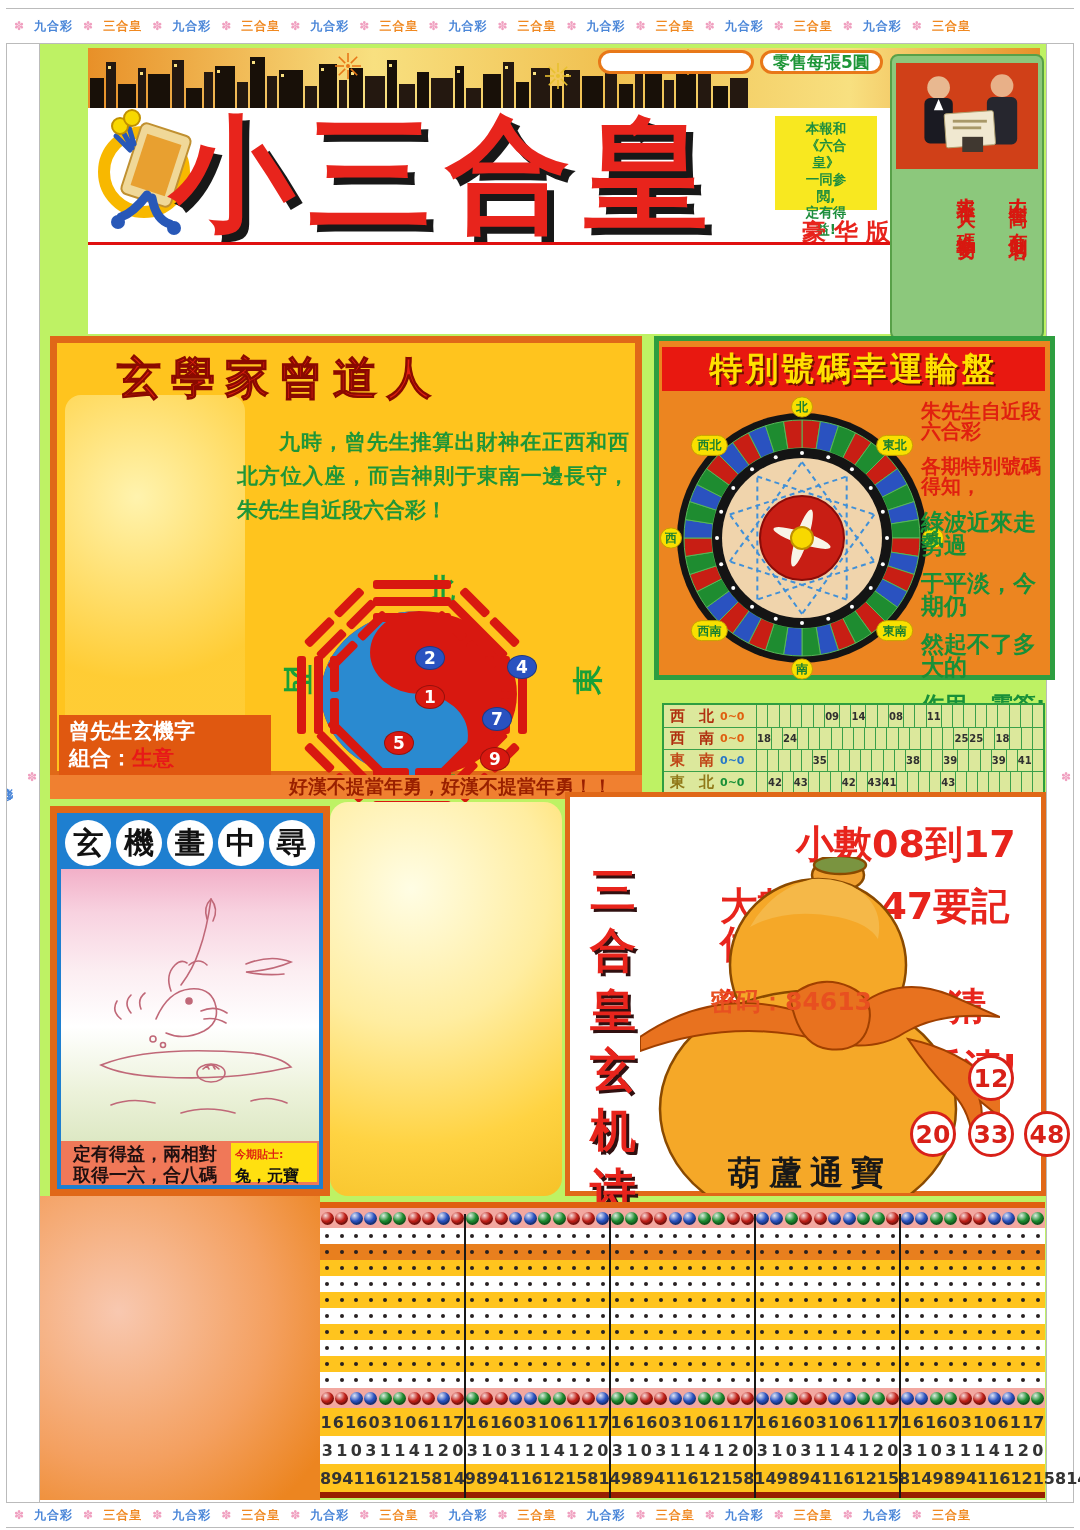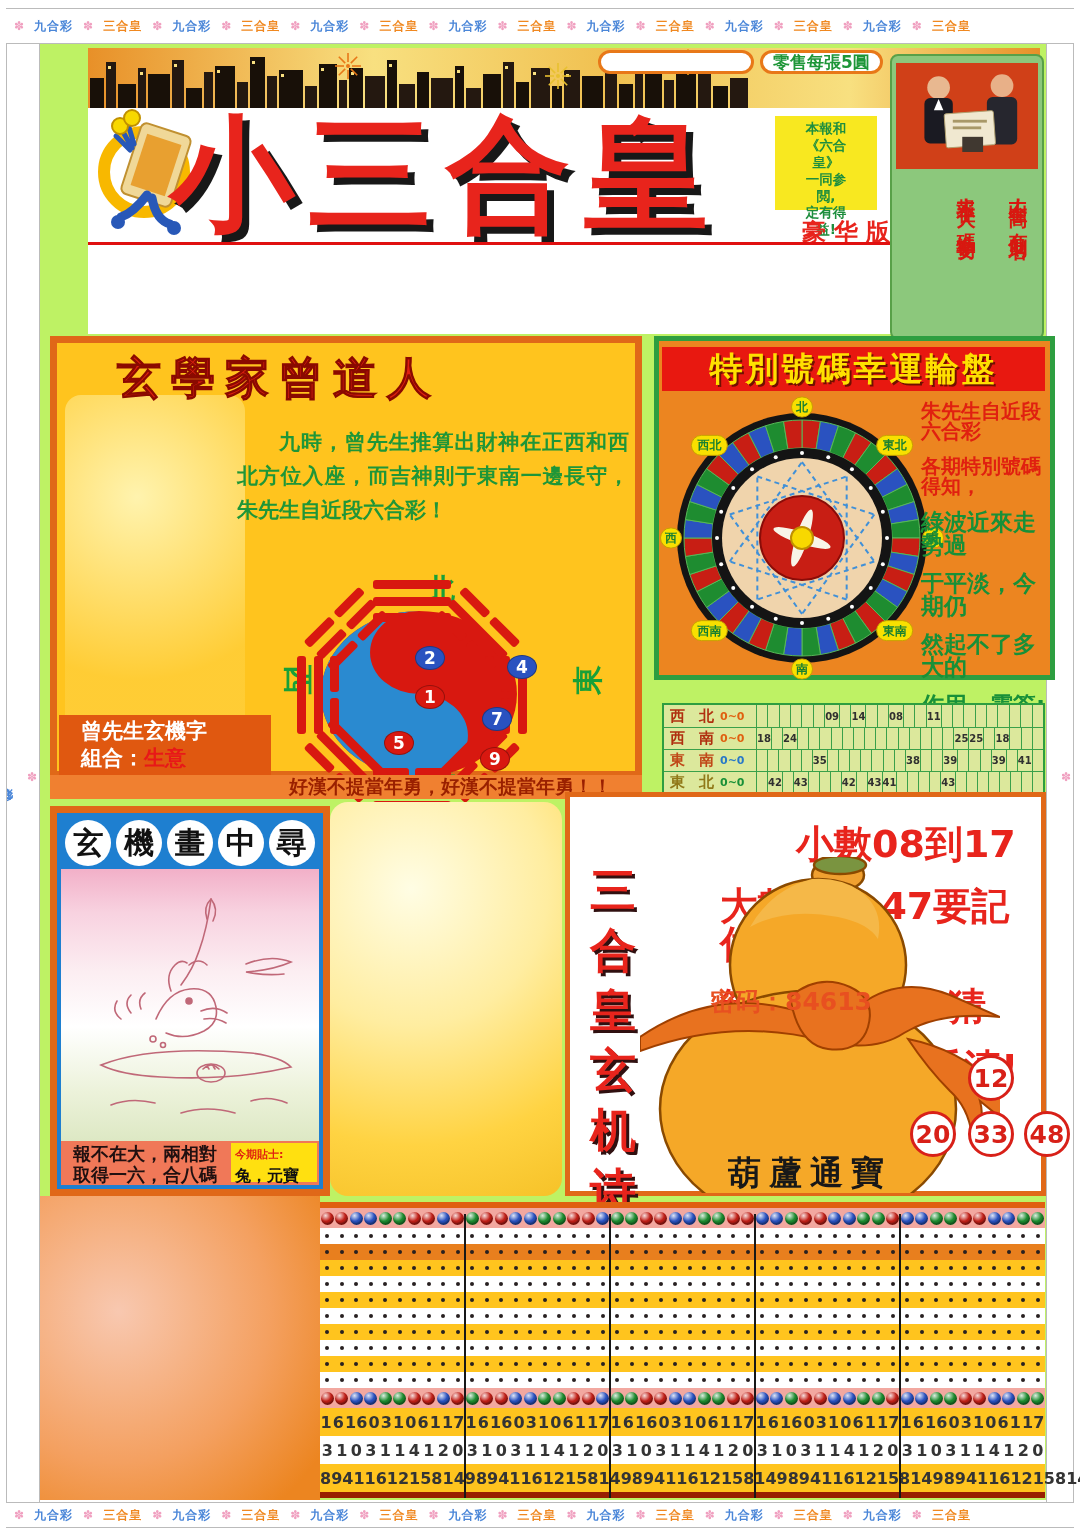--- a/index.html
+++ b/index.html
@@ -36,21 +36,21 @@
   
   #zeng-panel{left:10px;top:292px;width:592px;height:442px;background:#ffc41e;border:7px solid #e06818;}
   #zeng-header{left:60px;top:6px;font-size:44px;font-weight:bold;color:#e02010;letter-spacing:10px;-webkit-text-stroke:1px #8a0a00;}
   #zeng-blob{left:8px;top:52px;width:180px;height:340px;background:radial-gradient(circle at 40% 30%,rgba(255,255,210,.8),rgba(255,230,120,.25) 70%);border-radius:16px;}
   #zeng-body{left:180px;top:82px;width:392px;color:#1e9638;font-weight:bold;font-size:21px;line-height:34px;text-indent:2em;text-align:justify;}
   .compass-char{color:#18a038;font-weight:bold;font-size:30px;line-height:1;}
   .num-circle{width:30px;height:24px;border-radius:50%;display:flex;align-items:center;justify-content:center;color:#fff;font-weight:bold;font-size:17px;}
   .trigram{position:absolute;width:78px;height:42px;display:flex;flex-direction:column;justify-content:space-between;}
   .tg-row{display:flex;justify-content:space-between;height:9px;}
   .tg-bar{background:#d81810;border-radius:3px;height:9px;}
-  #mystery-box{left:2px;top:372px;width:212px;height:60px;background:#e05810;color:#fff;font-weight:bold;font-size:21px;padding:3px 22px;line-height:27px;}
+  #mystery-box{left:2px;top:372px;width:212px;height:60px;background:#e05810;color:#fff;font-weight:bold;font-size:21px;padding:3px 10px;line-height:27px;}
   #mystery-box .val{color:#e81818;background:transparent;}
   #zeng-banner{left:-7px;top:432px;width:592px;height:24px;background:#f08030;color:#9a2000;font-weight:bold;font-size:19px;display:flex;align-items:center;justify-content:flex-end;padding-right:30px;}
   
   #wheel-panel{left:605px;top:292px;width:401px;height:344px;background:#ec8520;border:5px solid #2e9e40;margin-left:9px;}
   #wheel-header{left:3px;top:6px;width:383px;height:44px;background:#e81810;display:flex;align-items:center;justify-content:center;color:#ffe000;font-weight:bold;font-size:33px;letter-spacing:3px;text-shadow:2px 2px 0 #701000;}
   .wtxt-red{color:#e02010;font-weight:bold;font-size:20px;line-height:1;}
   .wtxt-green{color:#189038;font-weight:bold;font-size:23px;line-height:1;}
   
   #dir-table{left:3px;top:362px;width:383px;background:#dce89c;border:2px solid #2e9e40;}
   .dt-row{display:flex;height:22px;border-top:1px solid #3aa04a;}
@@ -729,21 +729,21 @@
             <path d="M40 196 q50 -20 150 -12 q30 4 40 14 q-60 14 -130 10 q-40 -2 -60 -12 Z"></path>
             <path d="M150 196 m-14 8 a14 9 0 1 0 28 0 a14 9 0 1 0 -28 0"></path>
             <path d="M142 200 q8 -8 16 0 M146 197 l2 3 M152 197 l2 3"></path>
             <path d="M50 236 q20 -8 44 -2 M120 244 q26 -8 54 0 M190 232 q18 -6 36 2"></path>
             <circle cx="92" cy="170" r="3"></circle>
               <circle cx="102" cy="176" r="2.5"></circle>
           </g>
         </svg>
       </div>
       <div id="pic-caption">
-        <div>報不在大，兩相對</div>
+        <div>定有得益，兩相對</div>
         <div>取得一六，合八碼</div>
         <div id="tip-box">
           <div id="tip-label">今期貼士:</div>
           <div id="tip-value">兔，元寶</div>
         </div>
       </div>
     </div>
 
     <div class="abs" id="mid-blob"></div>
     <div class="abs" id="bl-blob"></div>

